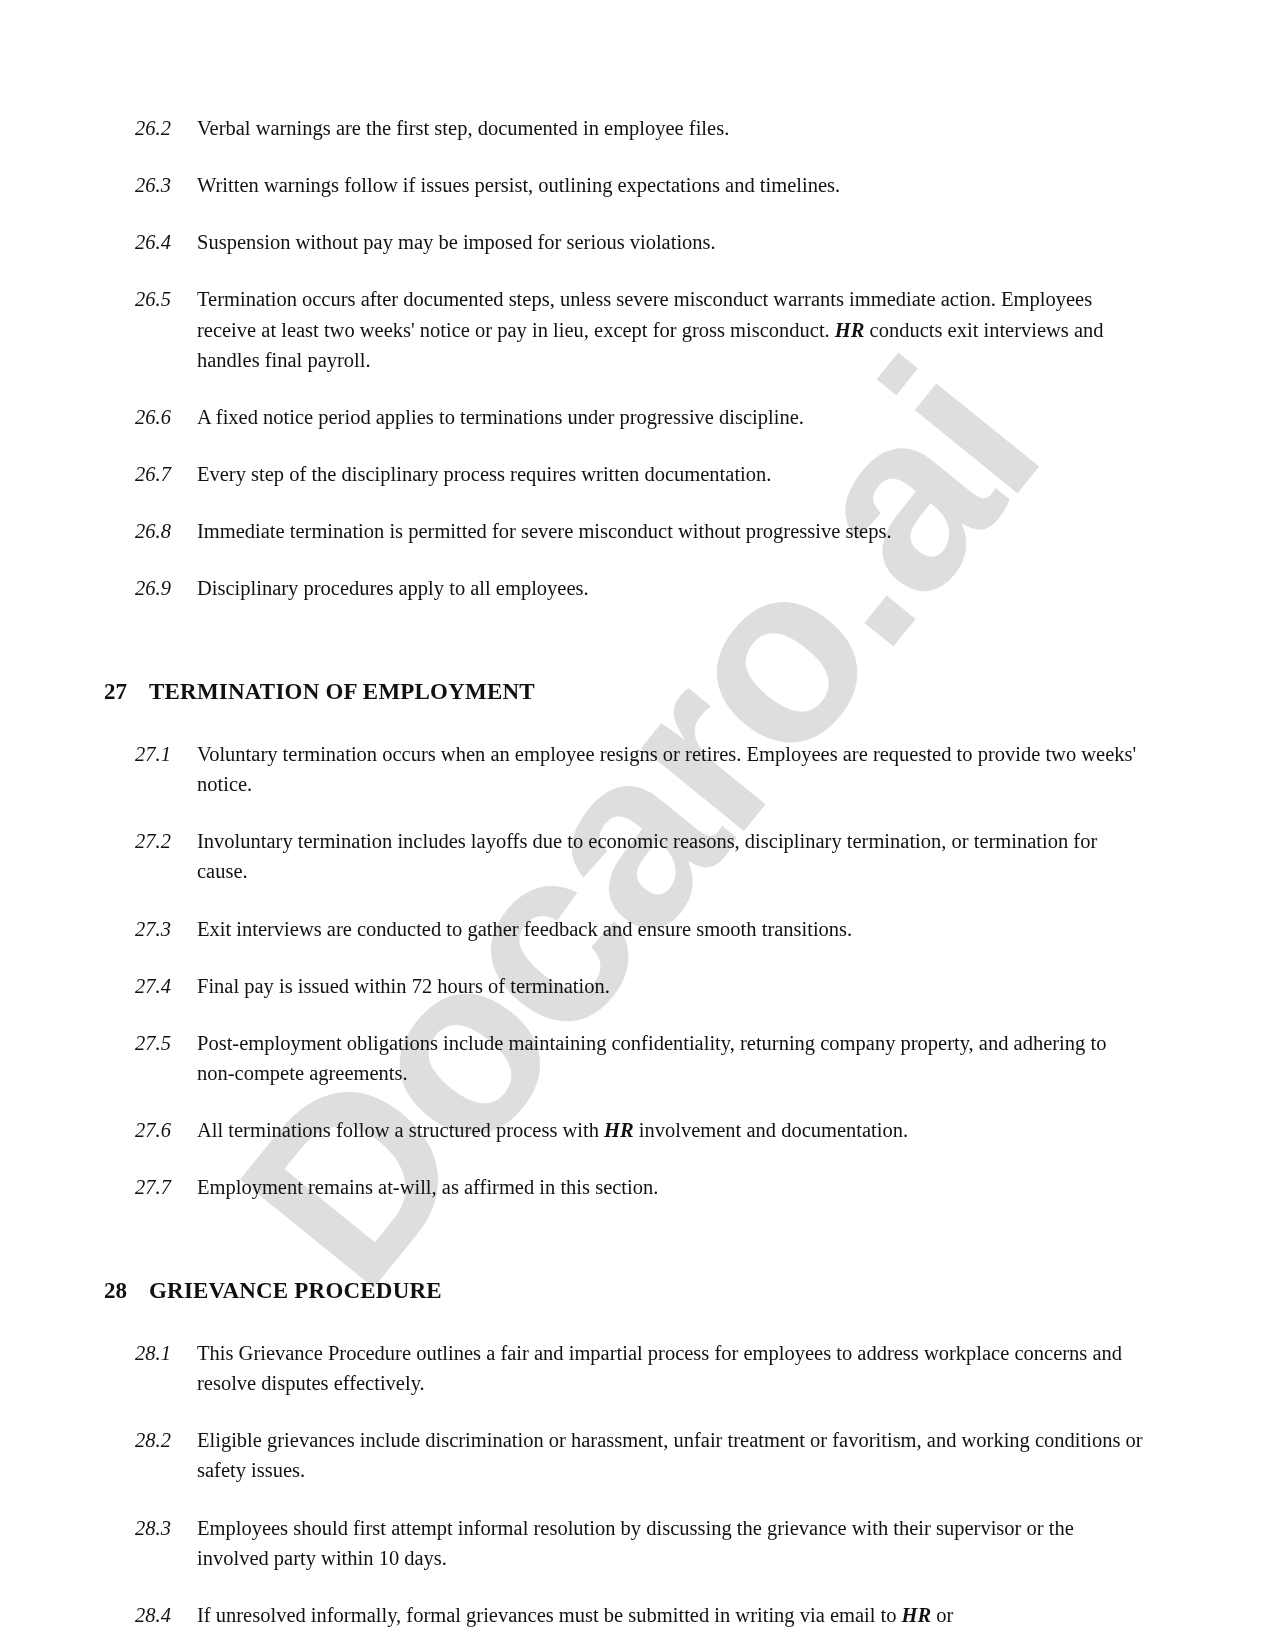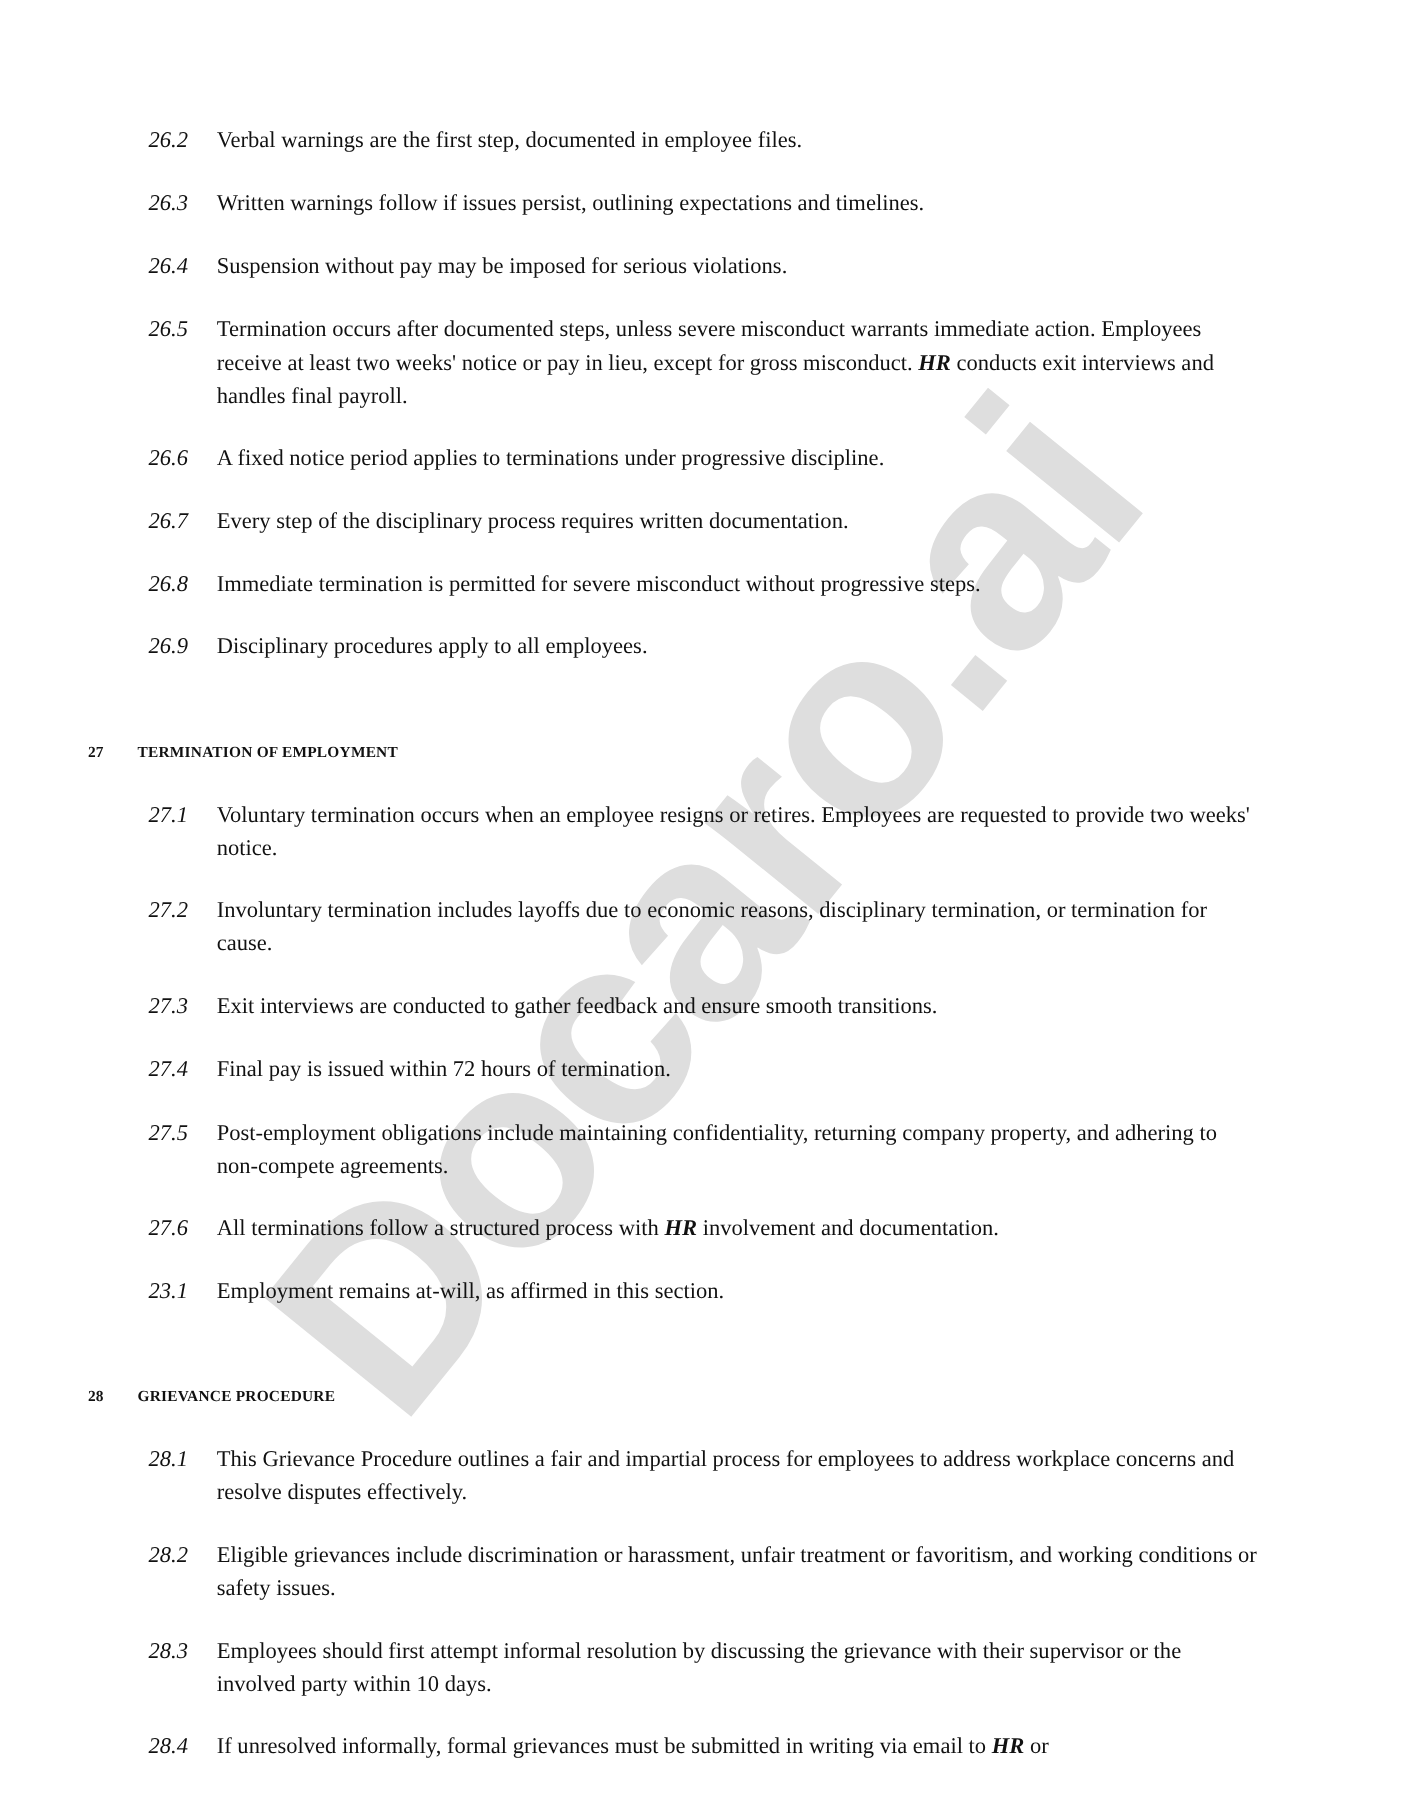--- a/index.html
+++ b/index.html
@@ -68,22 +68,22 @@
     text-align: left;
   }
   .clause-body b {
     font-weight: 700;
     font-style: italic;
   }
 
   .heading {
     display: flex;
     align-items: center;
-    padding: 0 130px 0 80px;
-    font-size: 14px;
+    padding: 0 130px 0 104px;
+    font-size: 23px;
     font-weight: 700;
     line-height: 1.47;
   }
   .heading-num {
     flex: 0 0 auto;
     width: 45px;
   }
   .heading-title {
     flex: 1 1 auto;
     letter-spacing: 0.2px;
@@ -160,21 +160,21 @@
         </div>
         <div class="clause">
           <span class="clause-num">27.5</span>
           <span class="clause-body">Post-employment obligations include maintaining confidentiality, returning company property, and adhering to non-compete agreements.</span>
         </div>
         <div class="clause">
           <span class="clause-num">27.6</span>
           <span class="clause-body"><span>All terminations follow a structured process with </span><b>HR</b><span> involvement and documentation.</span></span>
         </div>
         <div class="clause">
-          <span class="clause-num">23.1</span>
+          <span class="clause-num">27.7</span>
           <span class="clause-body">Employment remains at-will, as affirmed in this section.</span>
         </div>
         <div class="heading section-gap-before">
           <span class="heading-num">28</span>
           <span class="heading-title">GRIEVANCE PROCEDURE</span>
         </div>
         <div class="clause">
           <span class="clause-num">28.1</span>
           <span class="clause-body">This Grievance Procedure outlines a fair and impartial process for employees to address workplace concerns and resolve disputes effectively.</span>
         </div>

